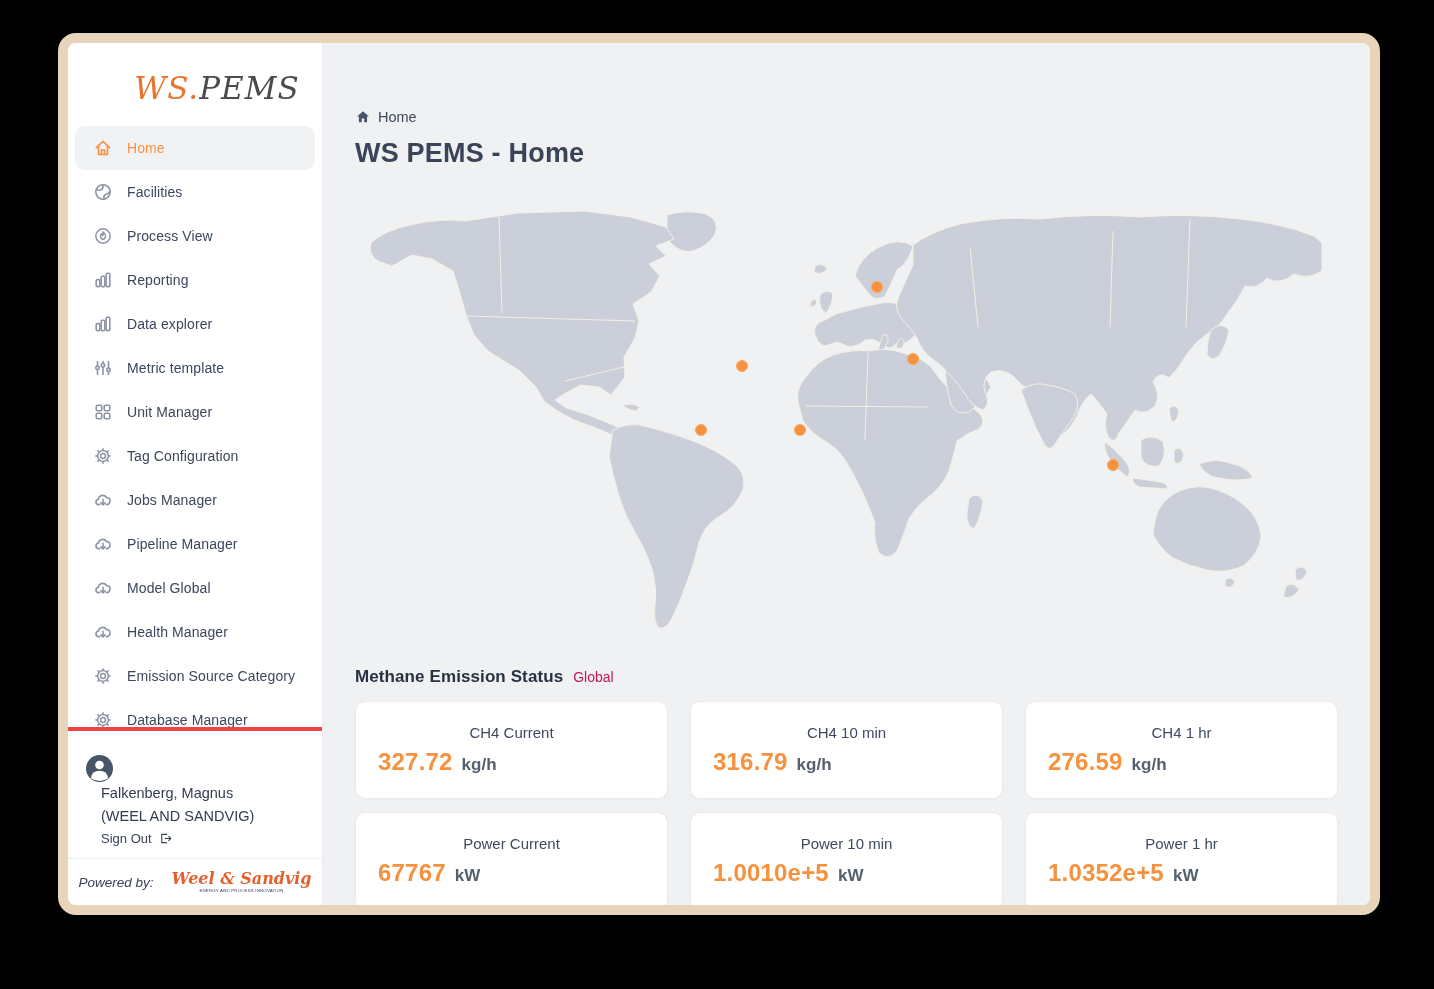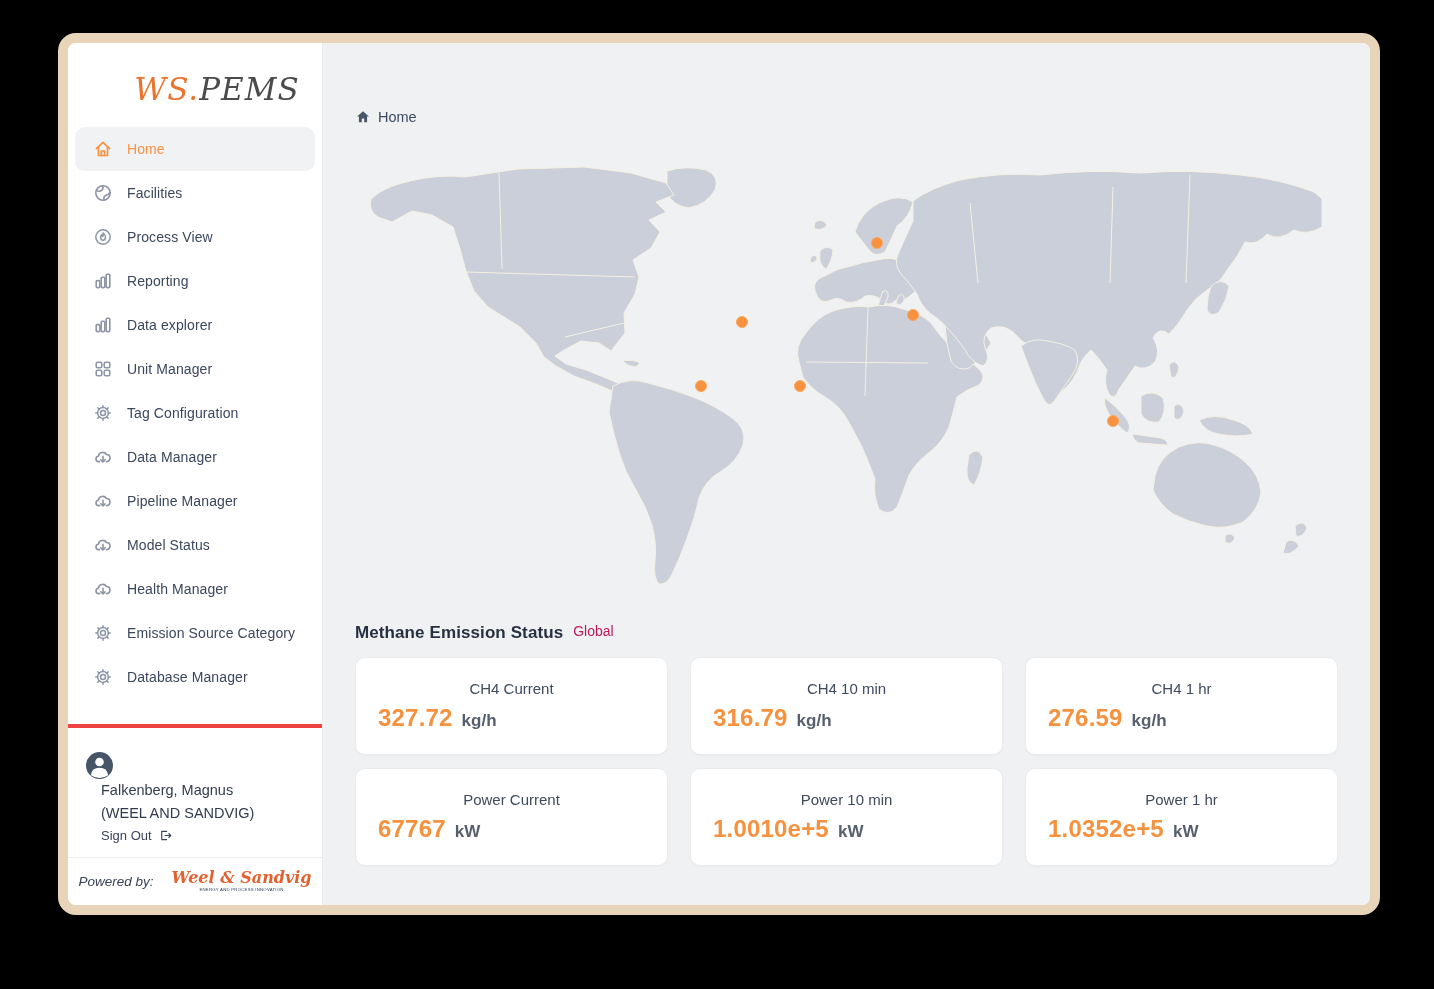--- a/index.html
+++ b/index.html
@@ -47,21 +47,21 @@
   .breadcrumb svg { width:16px; height:16px; color:#4b5568; }
   .breadcrumb-label { font-size:14.5px; font-weight:500; }
   .page-title { margin-top:13px; font-size:27px; font-weight:700; color:#3a4458; letter-spacing:.2px; }
 
   .map-wrap { margin:40px 0 0 13px; width:954px; height:421px; }
   .map-wrap svg { width:954px; height:421px; display:block; }
   .land { fill:#cbcfd9; stroke:#f4f0e2; stroke-width:1; stroke-linejoin:round; }
   .border-line { fill:none; stroke:#f4f0e2; stroke-width:1; }
   .marker { fill:#f8923f; stroke:#f9a75f; stroke-width:1; cursor:pointer; }
 
-  .section-header { margin-top:37px; display:flex; align-items:flex-start; gap:10px; }
+  .section-header { margin-top:37px; display:flex; align-items:center; gap:10px; }
   .section-title { font-size:17px; font-weight:700; color:#273142; letter-spacing:.1px; }
   .section-scope { font-size:14px; color:#be185d; }
 
   .cards-grid { margin-top:14px; display:grid; grid-template-columns:repeat(3,1fr); grid-auto-rows:98px; gap:13px 22px; width:983px;text-align:center; }
   .card { background:#fff; border:1px solid #e9ebee; border-radius:10px; padding:22px 22px 0 22px; box-shadow:0 1px 2px rgba(40,50,70,.03); }
   .card-label { font-size:15px; color:#3f4a5e; }
   .card-value { margin-top:7px; display:flex; align-items:baseline; gap:9px; }
   .card-num { font-size:24px; font-weight:700; color:#f6913e; letter-spacing:.2px; }
   .card-unit { font-size:17px; font-weight:600; color:#565f6e; }
 </style>
@@ -122,20 +122,33 @@
             <svg viewBox="0 0 20 20" fill="none" stroke="currentColor" stroke-width="1.6" stroke-linejoin="round">
               <rect x="3.2" y="9.6" width="3.6" height="7" rx="1"></rect>
               <rect x="8.2" y="6.2" width="3.6" height="10.4" rx="1"></rect>
               <rect x="13.2" y="3.2" width="3.6" height="13.4" rx="1"></rect>
             </svg>
           </span>
           <span class="nav-label">Data explorer</span>
         </div>
         <div class="nav-item">
           <span class="nav-icon">
+            <svg viewBox="0 0 20 20" fill="none" stroke="currentColor" stroke-width="1.6" stroke-linecap="round">
+              <path d="M4.5 3.5 V7.9 M4.5 11.7 V16.5"></path>
+              <path d="M10 3.5 V5.3 M10 9.1 V16.5"></path>
+              <path d="M15.5 3.5 V9.9 M15.5 13.7 V16.5"></path>
+              <circle cx="4.5" cy="9.8" r="1.7"></circle>
+              <circle cx="10" cy="7.2" r="1.7"></circle>
+              <circle cx="15.5" cy="11.8" r="1.7"></circle>
+            </svg>
+          </span>
+          <span class="nav-label">Metric template</span>
+        </div>
+        <div class="nav-item">
+          <span class="nav-icon">
             <svg viewBox="0 0 20 20" fill="none" stroke="currentColor" stroke-width="1.6">
               <rect x="3.2" y="3.2" width="5.6" height="5.6" rx="1.5"></rect>
               <rect x="11.2" y="3.2" width="5.6" height="5.6" rx="1.5"></rect>
               <rect x="3.2" y="11.2" width="5.6" height="5.6" rx="1.5"></rect>
               <rect x="11.2" y="11.2" width="5.6" height="5.6" rx="1.5"></rect>
             </svg>
           </span>
           <span class="nav-label">Unit Manager</span>
         </div>
         <div class="nav-item">
@@ -148,39 +161,39 @@
           </span>
           <span class="nav-label">Tag Configuration</span>
         </div>
         <div class="nav-item">
           <span class="nav-icon">
             <svg viewBox="0 0 20 20" fill="none" stroke="currentColor" stroke-width="1.6" stroke-linecap="round" stroke-linejoin="round">
               <path d="M6.6 14.6 H5.6 Q3 14.6 3 12 Q3 9.6 5.4 9.3 Q5.6 6.1 8.8 5.5 Q12 5 13.4 7.5 Q17 7.5 17 11 Q17 14.2 13.9 14.6 H13.4"></path>
               <path d="M10 9.2 V15 M7.9 12.9 L10 15 L12.1 12.9"></path>
             </svg>
           </span>
-          <span class="nav-label">Data Manager</span>
+          <span class="nav-label">Jobs Manager</span>
         </div>
         <div class="nav-item">
           <span class="nav-icon">
             <svg viewBox="0 0 20 20" fill="none" stroke="currentColor" stroke-width="1.6" stroke-linecap="round" stroke-linejoin="round">
               <path d="M6.6 14.6 H5.6 Q3 14.6 3 12 Q3 9.6 5.4 9.3 Q5.6 6.1 8.8 5.5 Q12 5 13.4 7.5 Q17 7.5 17 11 Q17 14.2 13.9 14.6 H13.4"></path>
               <path d="M10 9.2 V15 M7.9 12.9 L10 15 L12.1 12.9"></path>
             </svg>
           </span>
           <span class="nav-label">Pipeline Manager</span>
         </div>
         <div class="nav-item">
           <span class="nav-icon">
             <svg viewBox="0 0 20 20" fill="none" stroke="currentColor" stroke-width="1.6" stroke-linecap="round" stroke-linejoin="round">
               <path d="M6.6 14.6 H5.6 Q3 14.6 3 12 Q3 9.6 5.4 9.3 Q5.6 6.1 8.8 5.5 Q12 5 13.4 7.5 Q17 7.5 17 11 Q17 14.2 13.9 14.6 H13.4"></path>
               <path d="M10 9.2 V15 M7.9 12.9 L10 15 L12.1 12.9"></path>
             </svg>
           </span>
-          <span class="nav-label">Model Status</span>
+          <span class="nav-label">Model Global</span>
         </div>
         <div class="nav-item">
           <span class="nav-icon">
             <svg viewBox="0 0 20 20" fill="none" stroke="currentColor" stroke-width="1.6" stroke-linecap="round" stroke-linejoin="round">
               <path d="M6.6 14.6 H5.6 Q3 14.6 3 12 Q3 9.6 5.4 9.3 Q5.6 6.1 8.8 5.5 Q12 5 13.4 7.5 Q17 7.5 17 11 Q17 14.2 13.9 14.6 H13.4"></path>
               <path d="M10 9.2 V15 M7.9 12.9 L10 15 L12.1 12.9"></path>
             </svg>
           </span>
           <span class="nav-label">Health Manager</span>
         </div>
@@ -236,20 +249,21 @@
   </aside>
 
   <main class="main">
     <div class="breadcrumb">
       <svg viewBox="0 0 20 20" fill="currentColor">
           <path d="M10 2.8 L2.6 9.4 H4.9 V16.6 H8.5 V11.9 H11.5 V16.6 H15.1 V9.4 H17.4 Z"></path>
         </svg>
       <span class="breadcrumb-label">Home</span>
     </div>
 
+    <h1 class="page-title">WS PEMS - Home</h1>
 
     <div class="map-wrap">
       <svg viewBox="0 0 954 421">
         <g id="landmasses">
             <path d="M299 6 Q318 0 338 5 Q352 11 347 25 Q339 39 321 43 Q305 41 299 28 Z" class="land"></path>
             <path d="M10 52 Q0 46 3 34 Q15 22 42 16 Q72 9 97 12 L150 4 L216 2 L263 8 L298 18 L306 30 L288 37 L298 47 L281 55 L292 67 L283 83 L265 95 L271 112 L267 129 L256 148 L257 168 L243 186 L231 178 L213 176 L196 185 L187 191 L198 199 L218 205 L238 213 L252 219 L247 227 L228 219 L206 211 L188 201 L176 192 L168 178 L152 162 L136 152 L120 142 L106 126 L98 106 L92 84 L85 62 L64 50 L44 46 L24 57 Z" class="land"></path>
             <path d="M245 221 Q262 212 280 218 Q304 224 325 232 Q348 241 364 253 Q379 263 375 280 Q369 297 352 307 Q337 315 331 333 Q327 353 319 373 Q312 393 304 409 Q299 420 291 419 Q285 413 287 396 Q289 378 284 360 Q278 341 268 325 Q257 307 251 287 Q245 267 241 247 Z" class="land"></path>
             <path d="M447 57 Q455 53 459 60 Q453 67 446 63 Z" class="land"></path>
             <path d="M452 86 Q459 79 465 85 Q464 97 458 104 Q450 100 452 86 Z" class="land"></path>
             <path d="M443 92 Q448 88 449 94 Q446 99 442 97 Z" class="land"></path>

